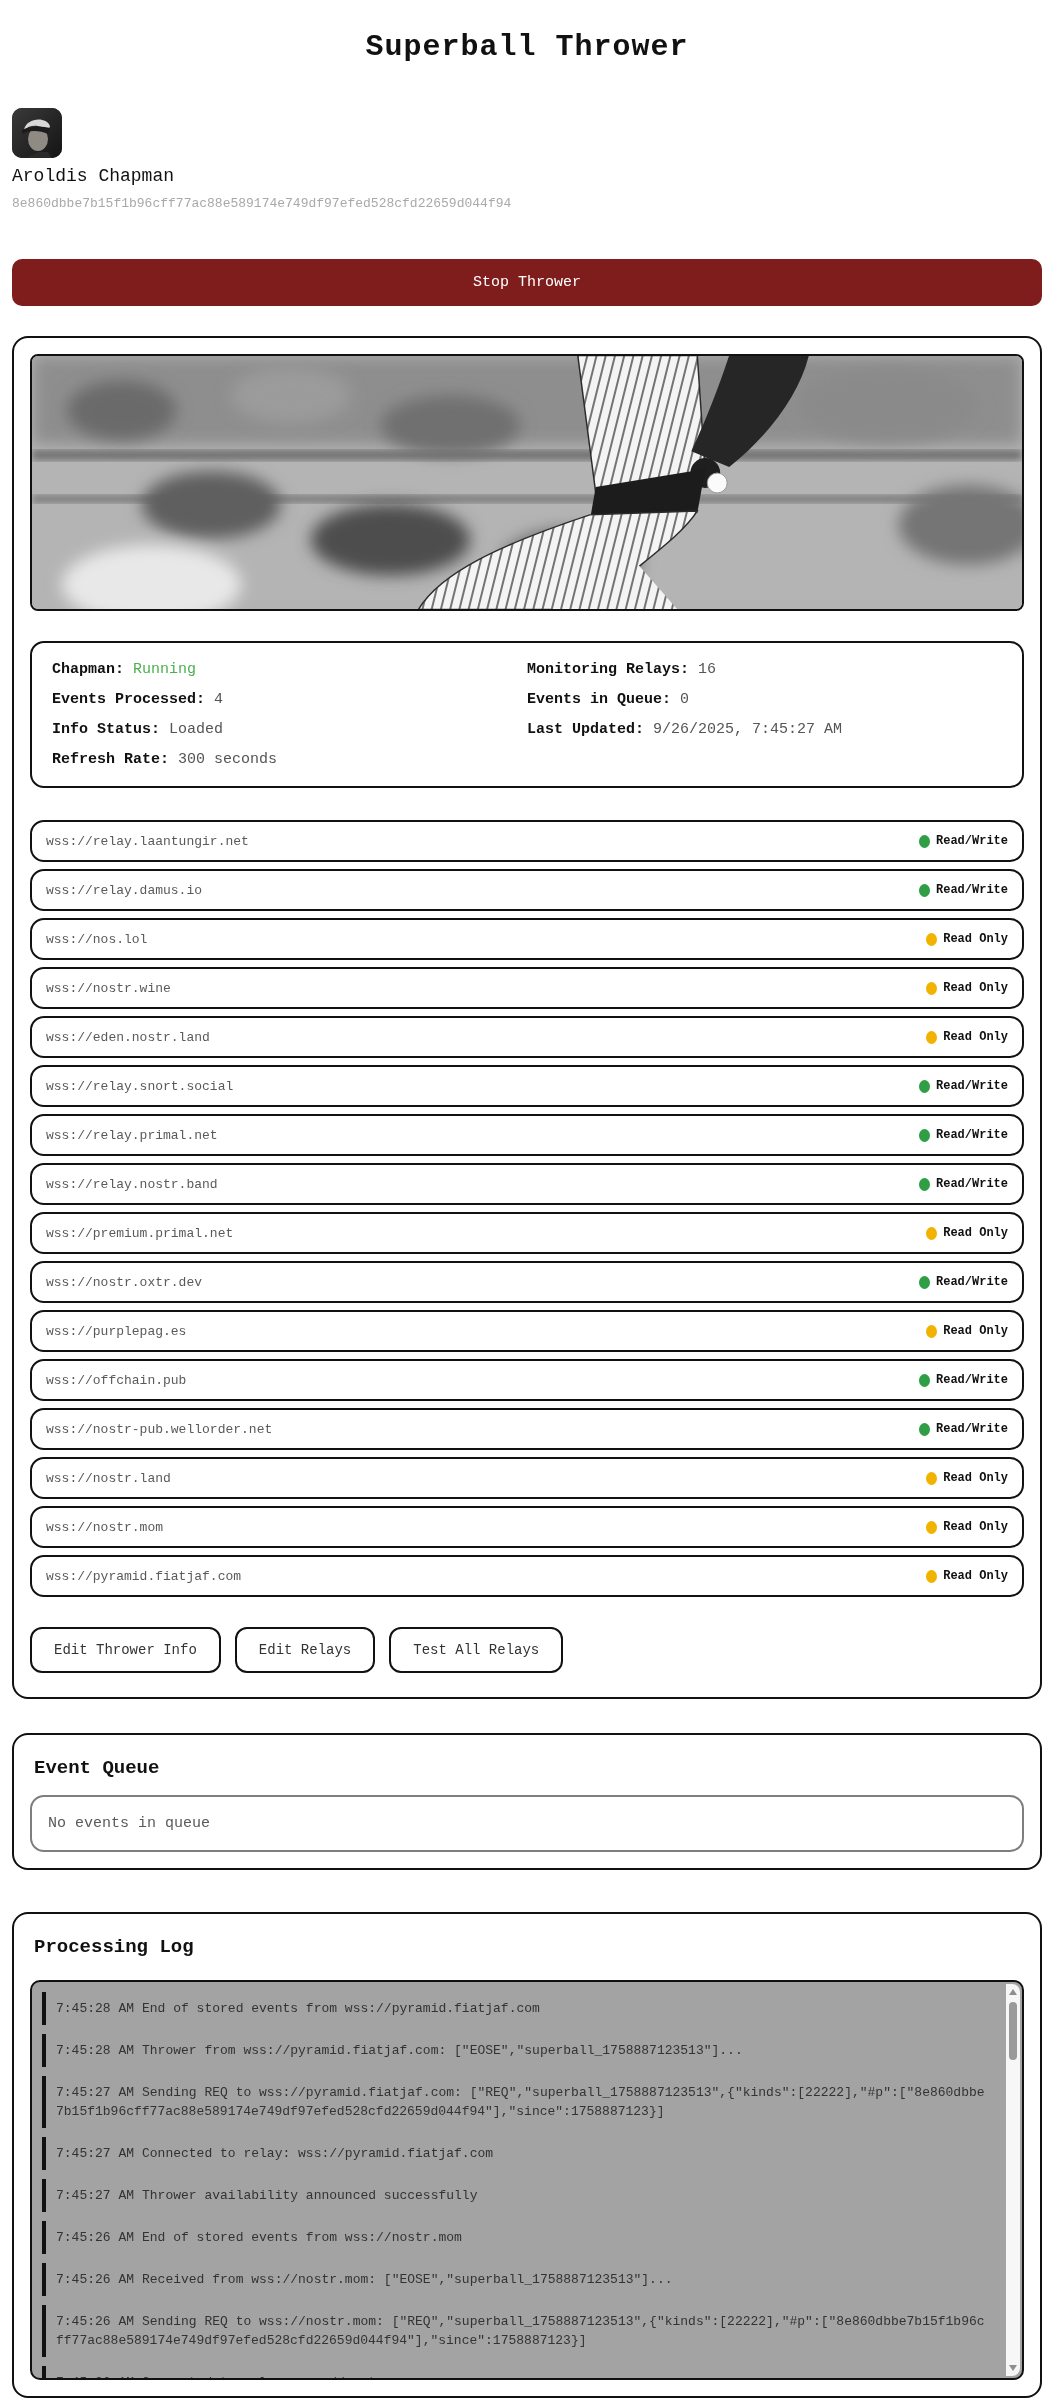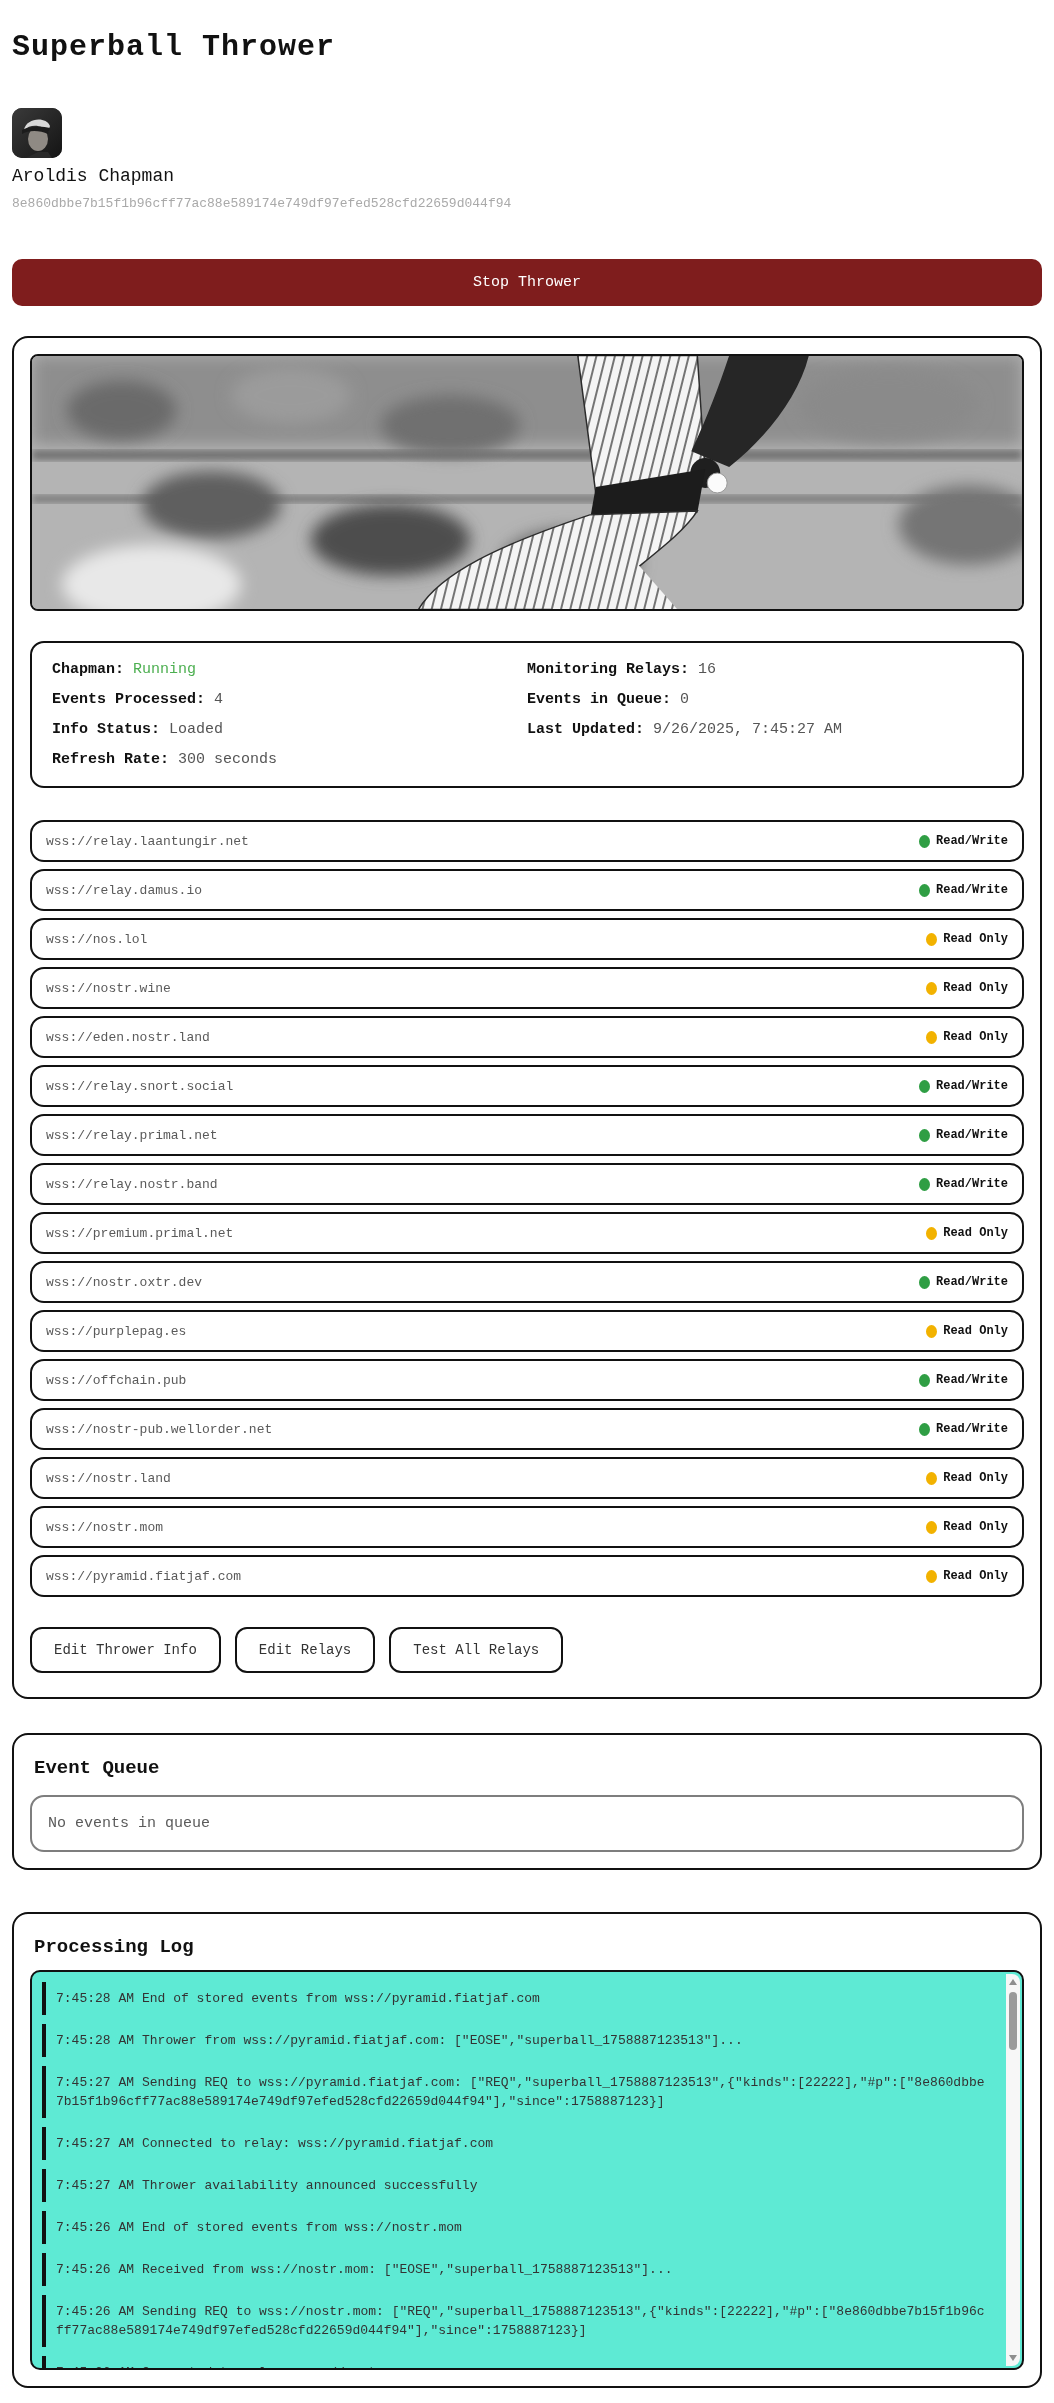--- a/index.html
+++ b/index.html
@@ -6,20 +6,21 @@
   html, body { background: #ffffff; }
   body {
     width: 1054px;
     font-family: "Liberation Mono", "DejaVu Sans Mono", monospace;
     color: #111;
   }
   .page { padding: 28px 12px 28px 12px; }
 
   
   .app-title {
+    text-align: center;
     font-size: 30px;
     font-weight: bold;
     line-height: 38px;
     letter-spacing: 1px;
   }
   .profile { margin-top: 42px; }
   .avatar {
     width: 50px; height: 50px;
     border-radius: 10px;
     overflow: hidden;
@@ -113,27 +114,27 @@
     border: 2px solid #7e7e7e;
     border-radius: 14px;
     padding: 18px 16px;
     font-size: 15px;
     color: #5a5a5a;
   }
 
   
   .log-box {
     position: relative;
-    margin-top: 12px;
+    margin-top: 22px;
     border: 2px solid #111;
     border-radius: 10px;
     height: 400px;
     overflow: hidden;
     padding: 10px 26px 10px 10px;
-    background: #5eead4;
+    background: #a3a3a3;
   }
   .log-entry {
     border-left: 4px solid #111;
     padding: 7px 10px 7px 10px;
     margin-bottom: 9px;
     font-size: 13px;
     line-height: 19px;
     color: #333;
     word-break: break-all;
   }

